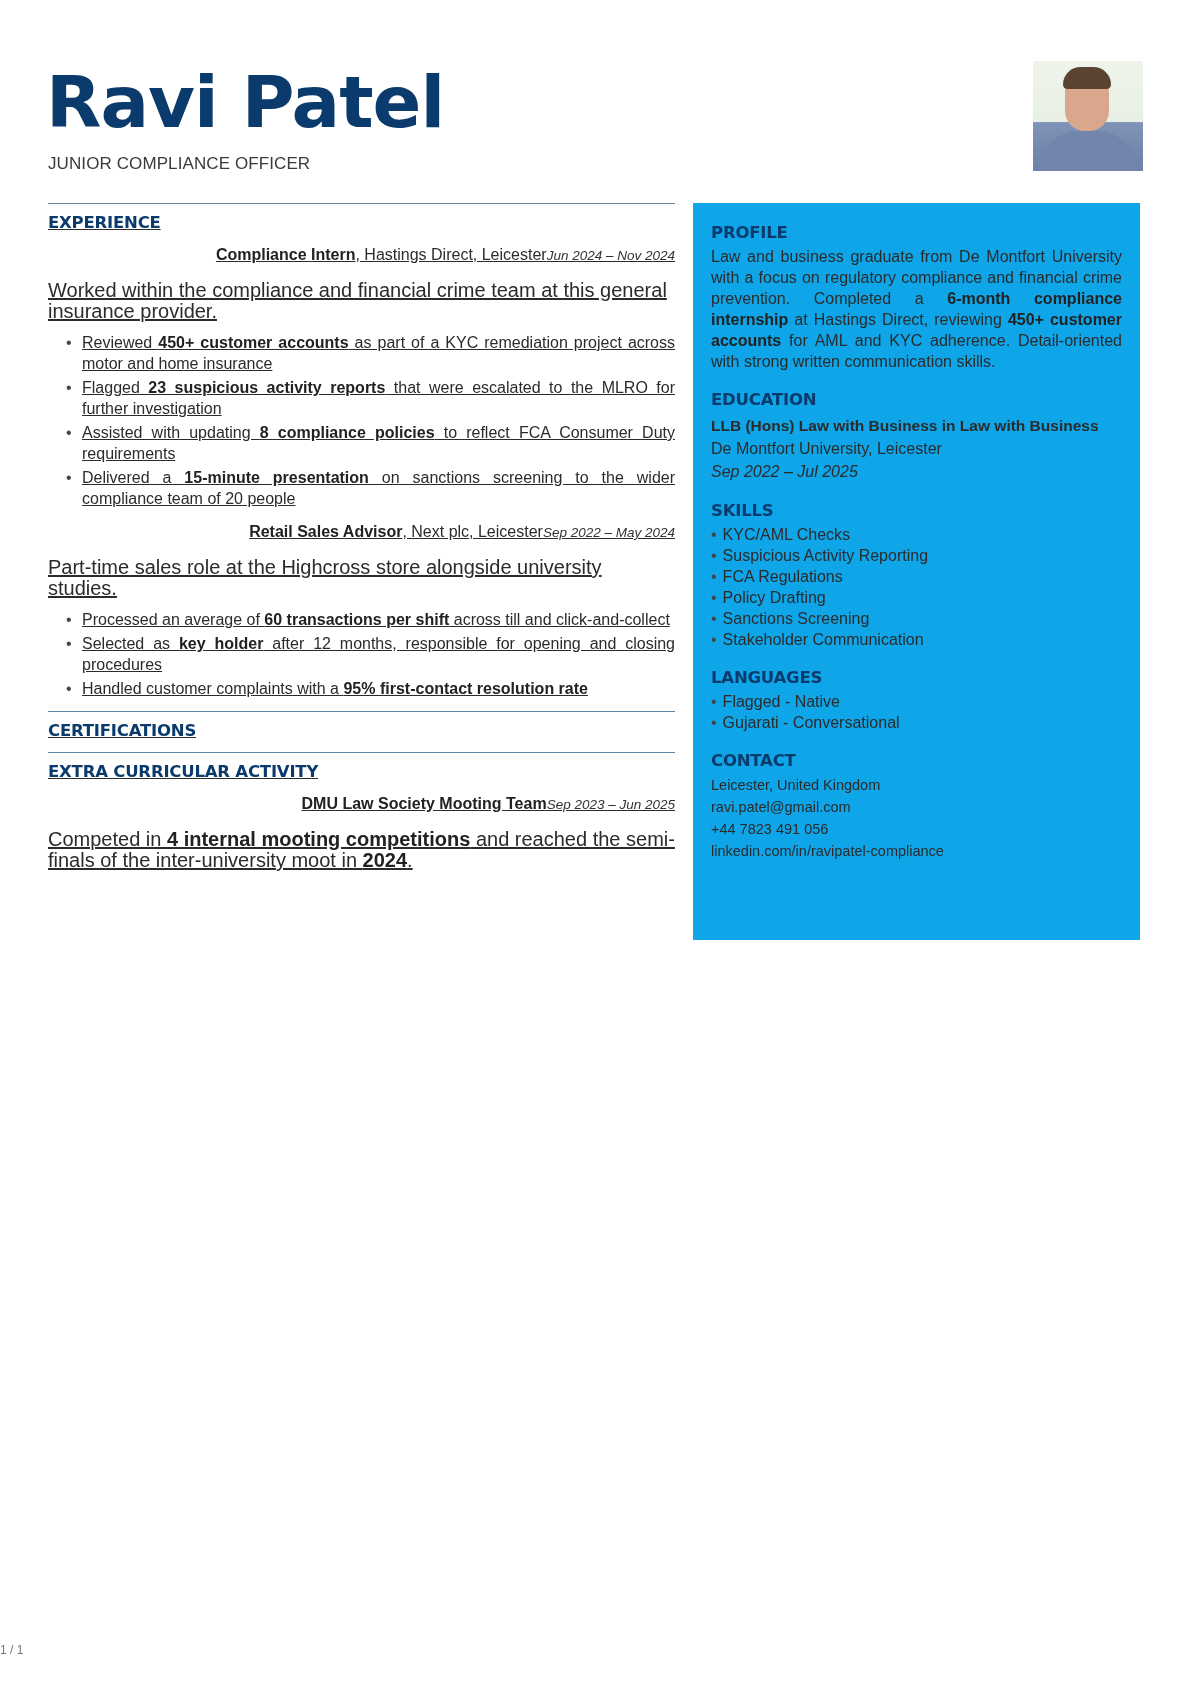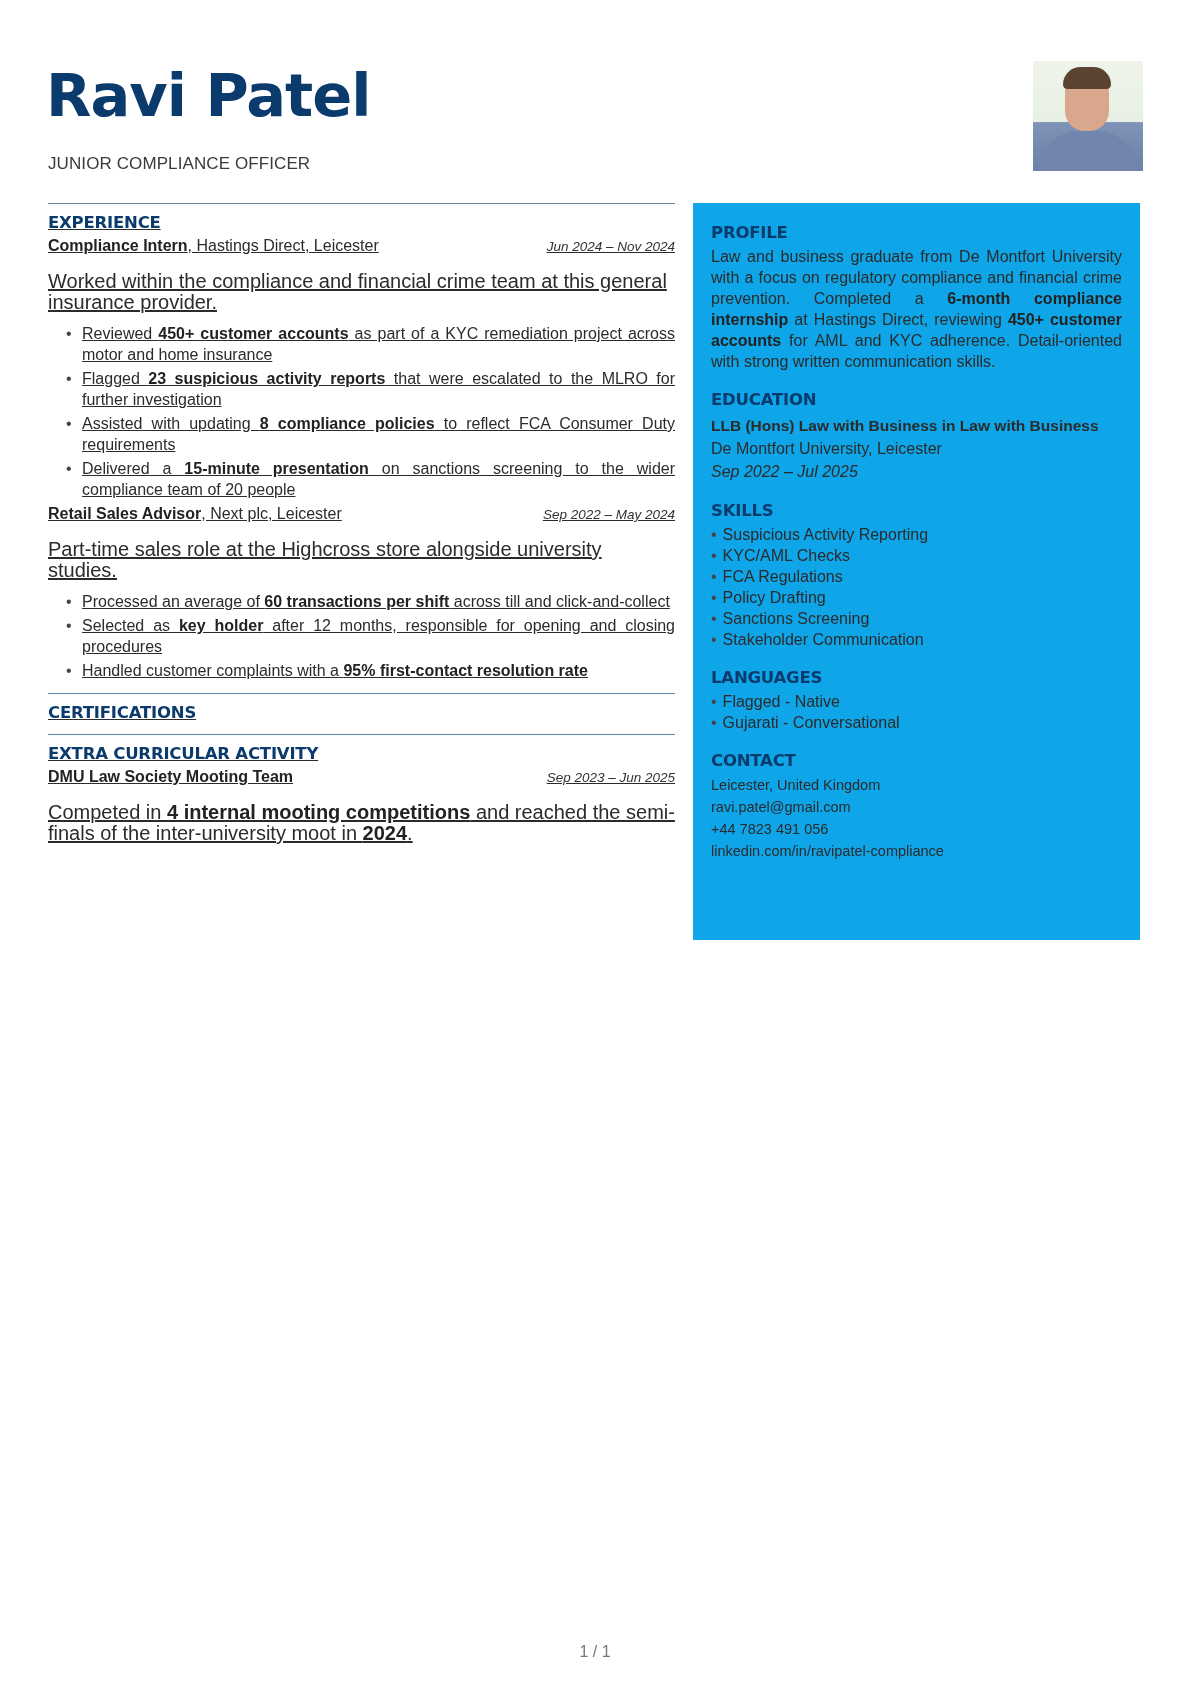--- a/index.html
+++ b/index.html
@@ -4,21 +4,21 @@
 <style>
   html, body { margin: 0; padding: 0; background: #ffffff; }
   body {
     width: 1190px; height: 1683px; position: relative; overflow: hidden;
     font-family: "Liberation Sans", "DejaVu Sans", sans-serif;
     color: #2b2b2b;
   }
   .name {
     position: absolute; left: 46px; top: 66px;
     font-family: "DejaVu Sans", sans-serif; font-weight: bold;
-    font-size: 59px; letter-spacing: -1px; color: #0b3b6c; line-height: 1;
+    font-size: 72px; letter-spacing: -1px; color: #0b3b6c; line-height: 1;
   }
   .jobtitle {
     position: absolute; left: 48px; top: 154px;
     font-size: 17px; color: #3a3a3a; letter-spacing: 0.1px;
   }
   .photo {
     position: absolute; left: 1033px; top: 61px; width: 110px; height: 110px;
     background: linear-gradient(180deg, #eef4ea 0%, #e8efe4 55%, #7f93b8 56%, #6c81a8 100%);
     overflow: hidden;
   }
@@ -36,22 +36,22 @@
   }
 
   .left { position: absolute; left: 48px; top: 203px; width: 627px; text-decoration: underline; }
   .rule { border-top: 1.5px solid #5b87a8; height: 0; }
   .sec-title {
     font-family: "DejaVu Sans", sans-serif; font-weight: bold; font-size: 16.5px;
     color: #0b3b6c; letter-spacing: -0.2px;
   }
   .left .sec-title { margin-top: 9px; }
   .entry-head {
-    display: flex; justify-content: space-between; align-items: baseline;
-    font-size: 16px; margin-top: 4px; line-height: 20px; gap: 44px;
+    display: flex; justify-content: flex-end; align-items: baseline;
+    font-size: 16px; margin-top: 13px; line-height: 20px;
   }
   .entry-head .date { font-style: italic; font-size: 13.5px; color: #333; }
   .strong { font-weight: bold; color: #222; }
   .para { font-size: 20px; line-height: 21px; margin-top: 14px; }
   ul.bullets { list-style: none; margin: 10px 0 0 0; padding: 0 0 0 18px; }
   ul.bullets li {
     position: relative; padding-left: 16px; font-size: 16px; line-height: 21px;
     margin-bottom: 3px; text-align: justify;
   }
   ul.bullets li::before {
@@ -68,22 +68,22 @@
   .profile-text { font-size: 16px; line-height: 21px; margin-top: 4px; text-align: justify; }
   .edu-degree { font-weight: bold; font-size: 15.5px; margin-top: 5px; line-height: 23px; }
   .edu-line { font-size: 16px; line-height: 23px; }
   .edu-date { font-style: italic; }
   ul.side { list-style: none; margin: 4px 0 0 0; padding: 0; }
   ul.side li { font-size: 16px; line-height: 21px; }
   ul.side li::before { content: "\2022"; margin-right: 6px; color: #444; }
   .contact-line { font-size: 14.5px; line-height: 22px; }
 
   .pageno {
-    position: absolute; left: 0; width: 1190px; top: 1643px; text-align: center;
-    font-size: 16px; color: #777;
+    position: absolute; left: 0; width: 1190px; top: 1643px; 
+    font-size: 12px; color: #777;
   }
 </style>
 </head>
 <body>
 
 <div class="name">Ravi Patel</div>
 <div class="jobtitle">JUNIOR COMPLIANCE OFFICER</div>
 <div class="photo">
   <div class="shirt"></div>
   <div class="head"></div>
@@ -142,22 +142,22 @@
   <div class="block">
     <div class="sec-title">EDUCATION</div>
     <div class="edu-degree">LLB (Hons) Law with Business in Law with Business</div>
     <div class="edu-line">De Montfort University, Leicester</div>
     <div class="edu-line edu-date">Sep 2022 – Jul 2025</div>
   </div>
 
   <div class="block">
     <div class="sec-title">SKILLS</div>
     <ul class="side">
+      <li>KYC/AML Checks</li>
       <li>Suspicious Activity Reporting</li>
-      <li>KYC/AML Checks</li>
       <li>FCA Regulations</li>
       <li>Policy Drafting</li>
       <li>Sanctions Screening</li>
       <li>Stakeholder Communication</li>
     </ul>
   </div>
 
   <div class="block">
     <div class="sec-title">LANGUAGES</div>
     <ul class="side">

